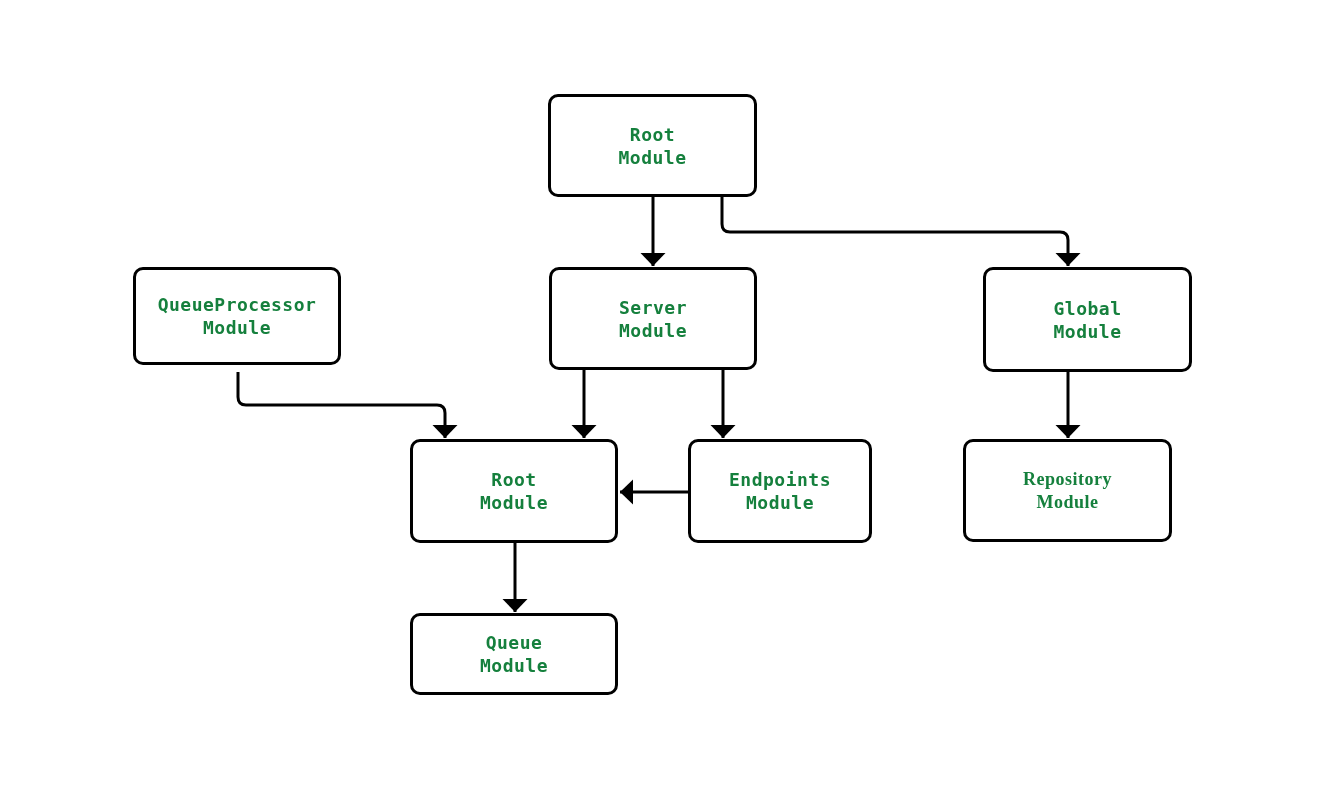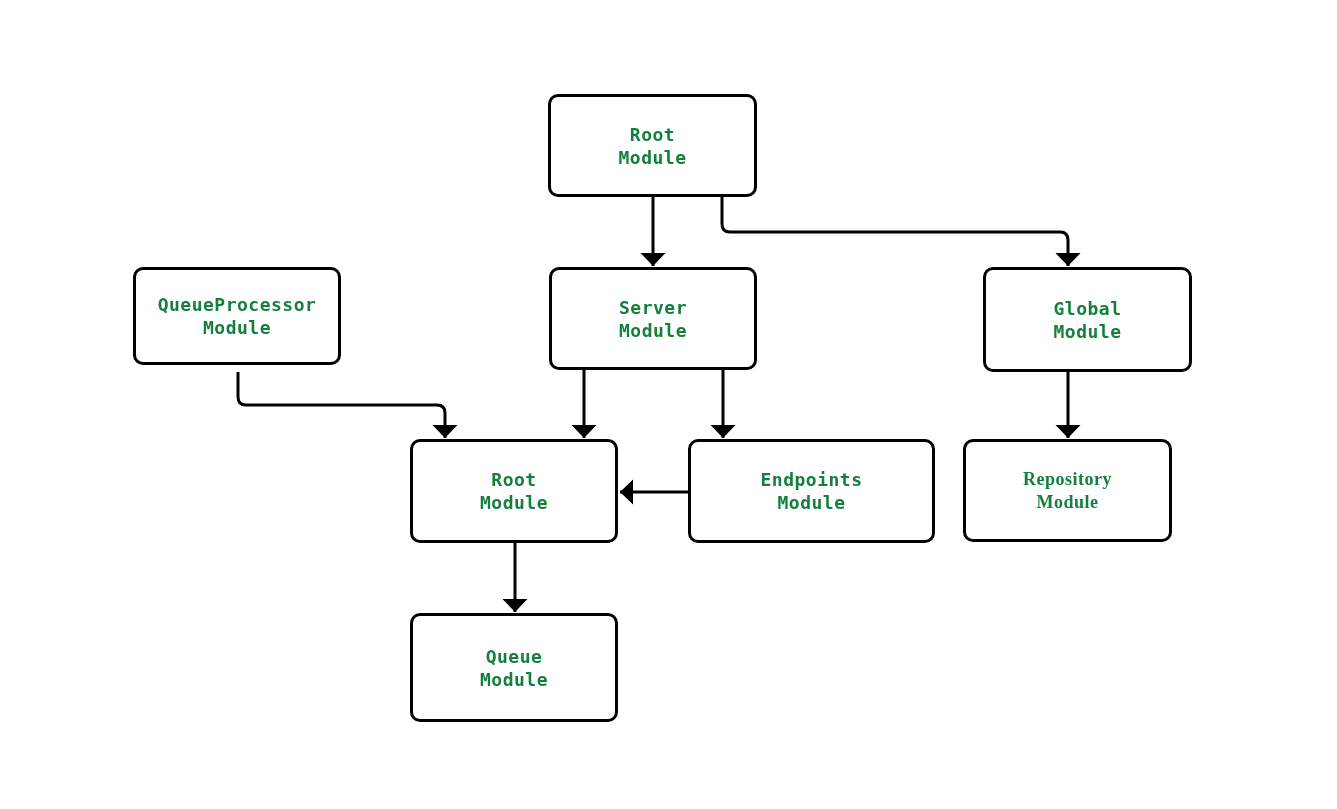--- a/index.html
+++ b/index.html
@@ -90,28 +90,28 @@
   <div class="node" style="left: 963px; top: 267px; width: 209px; height: 105px; margin-left: 20px;">
     <span class="node-label">Global
 Module</span>
   </div>
 
   <div class="node" style="left: 410px; top: 439px; width: 208px; height: 104px;">
     <span class="node-label">Root
 Module</span>
   </div>
 
-  <div class="node" style="left: 688px; top: 439px; width: 247px; height: 104px;">
+  <div class="node" style="left: 688px; top: 439px; width: 184px; height: 104px;">
     <span class="node-label">Endpoints
 Module</span>
   </div>
 
   <div class="node" style="left: 963px; top: 439px; width: 209px; height: 103px; font-family: Liberation Serif, serif;">
     <span class="node-label">Repository
 Module</span>
   </div>
 
-  <div class="node" style="left: 410px; top: 613px; width: 208px; height: 109px;">
+  <div class="node" style="left: 410px; top: 613px; width: 208px; height: 82px;">
     <span class="node-label">Queue
 Module</span>
   </div>
 
 </div>
 
 </body></html>

